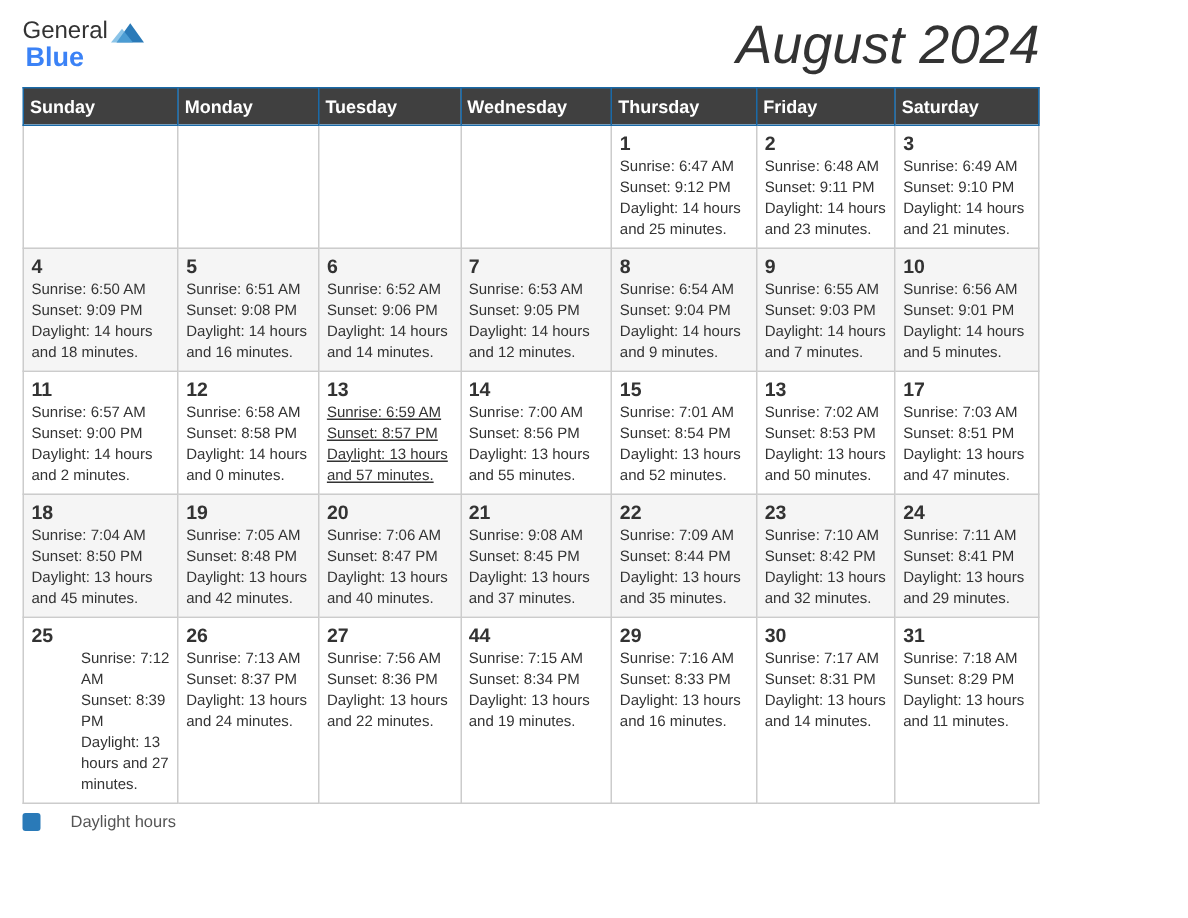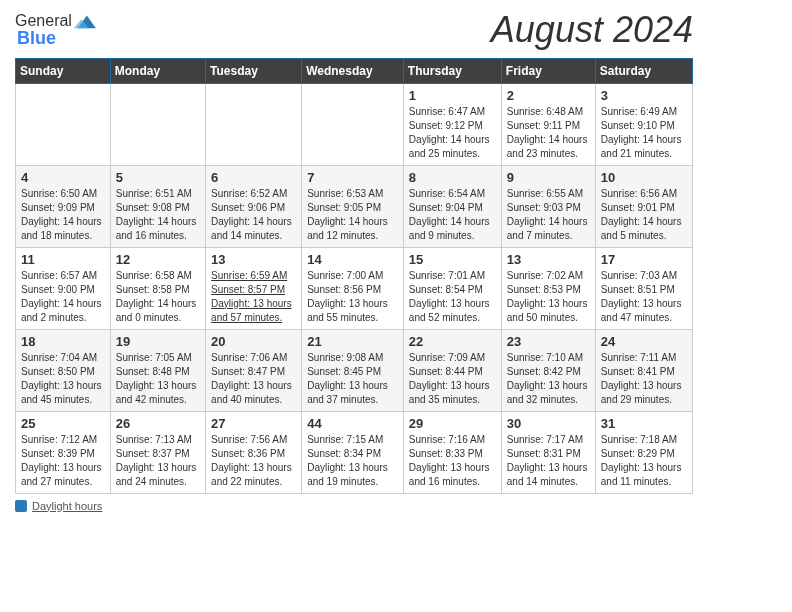--- a/index.html
+++ b/index.html
@@ -89,22 +89,21 @@
     }
     .empty-cell {
       background: #fff !important;
     }
     .footer-note {
       margin-top: 6px;
       font-size: 11px;
       color: #555;
       display: flex;
       align-items: center;
-      gap: 5px;
-      text-decoration: underline;
+      gap: 20px;
     }
     .footer-dot {
       width: 12px;
       height: 12px;
       background: #2a7ab8;
       border-radius: 2px;
       display: inline-block;
     }
   </style>
 </head>
@@ -294,21 +293,21 @@
           <td>
             <span class="day-number">24</span>
             <div class="day-info" style="white-space: pre-line;">Sunrise: 7:11 AM
 Sunset: 8:41 PM
 Daylight: 13 hours and 29 minutes.</div>
           </td>
         </tr>
         <tr>
           <td>
             <span class="day-number">25</span>
-            <div class="day-info" style="white-space: pre-line;">Sunrise: 7:12 AM
+            <div class="day-info" style="white-space: pre-line; margin-left: 33px;">Sunrise: 7:12 AM
 Sunset: 8:39 PM
 Daylight: 13 hours and 27 minutes.</div>
           </td>
           <td>
             <span class="day-number">26</span>
             <div class="day-info" style="white-space: pre-line;">Sunrise: 7:13 AM
 Sunset: 8:37 PM
 Daylight: 13 hours and 24 minutes.</div>
           </td>
           <td>

